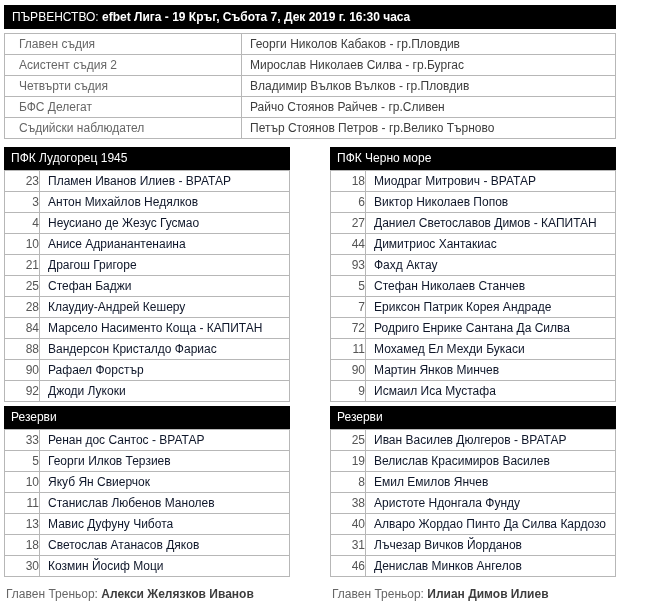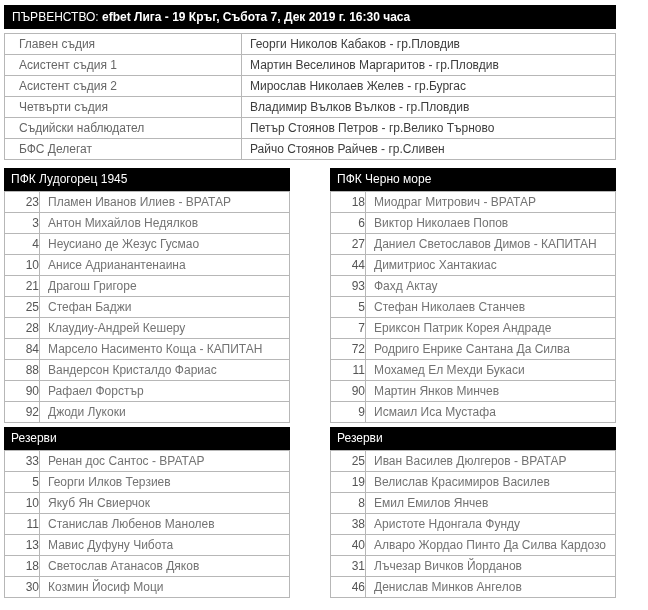--- a/index.html
+++ b/index.html
@@ -74,21 +74,21 @@
     font-weight: normal;
     padding: 0 7px;
   }
   .roster td.num {
     width: 34px;
     text-align: right;
     color: #555555;
   }
   .roster td.pname {
     padding-left: 8px;
-    color: #737373;
+    color: #0f172a;
   }
   .reserves-bar { margin-top: 4px; }
   .coach-line {
     margin-top: 10px;
     padding-left: 2px;
     color: #666666;
     white-space: nowrap;
   }
   .coach-line .coach-name {
     color: #3d3d3d;
@@ -104,43 +104,39 @@
     <span>ПЪРВЕНСТВО: </span><span class="bold-part">efbet Лига - 19 Кръг, Събота 7, Дек 2019 г. 16:30 часа</span>
   </div>
 
   <table class="officials">
     <tbody>
   <tr>
     <td class="o-label">Главен съдия</td>
     <td class="o-value">Георги Николов Кабаков - гр.Пловдив</td>
   </tr>
 
-  <tr>
-    <td class="o-label">Асистент съдия 1</td>
-    <td class="o-value">Мартин Веселинов Маргаритов - гр.Пловдив</td>
-  </tr>
 
   <tr>
     <td class="o-label">Асистент съдия 2</td>
-    <td class="o-value">Мирослав Николаев Желев - гр.Бургас</td>
+    <td class="o-value">Мирослав Николаев Силва - гр.Бургас</td>
   </tr>
 
   <tr>
     <td class="o-label">Четвърти съдия</td>
     <td class="o-value">Владимир Вълков Вълков - гр.Пловдив</td>
   </tr>
 
   <tr>
+    <td class="o-label">БФС Делегат</td>
+    <td class="o-value">Райчо Стоянов Райчев - гр.Сливен</td>
+  </tr>
+
+  <tr>
     <td class="o-label">Съдийски наблюдател</td>
     <td class="o-value">Петър Стоянов Петров - гр.Велико Търново</td>
-  </tr>
-
-  <tr>
-    <td class="o-label">БФС Делегат</td>
-    <td class="o-value">Райчо Стоянов Райчев - гр.Сливен</td>
   </tr>
 </tbody>
   </table>
 
   <div class="teams">
 
     <div class="team-col">
       <div class="black-bar team-bar">ПФК Лудогорец 1945</div>
       <table class="roster">
         <tbody>

